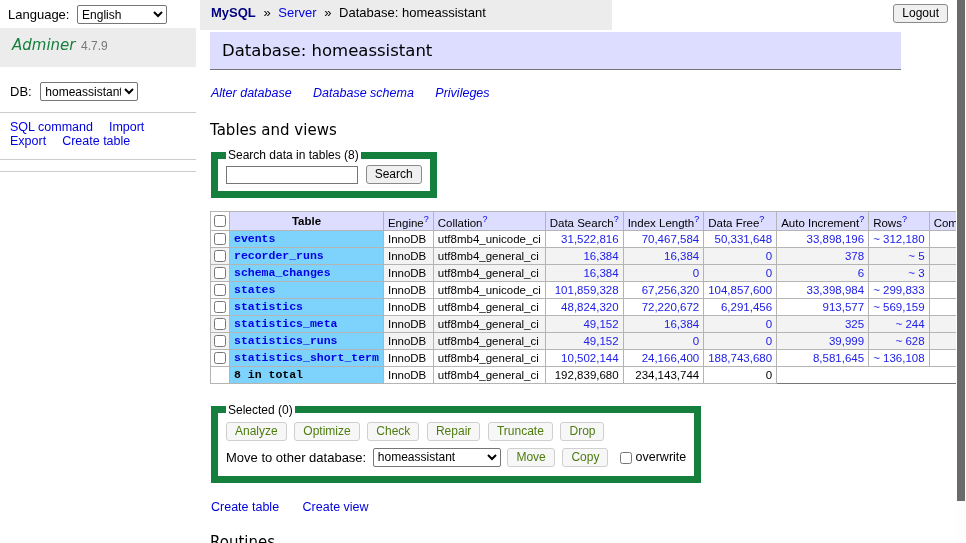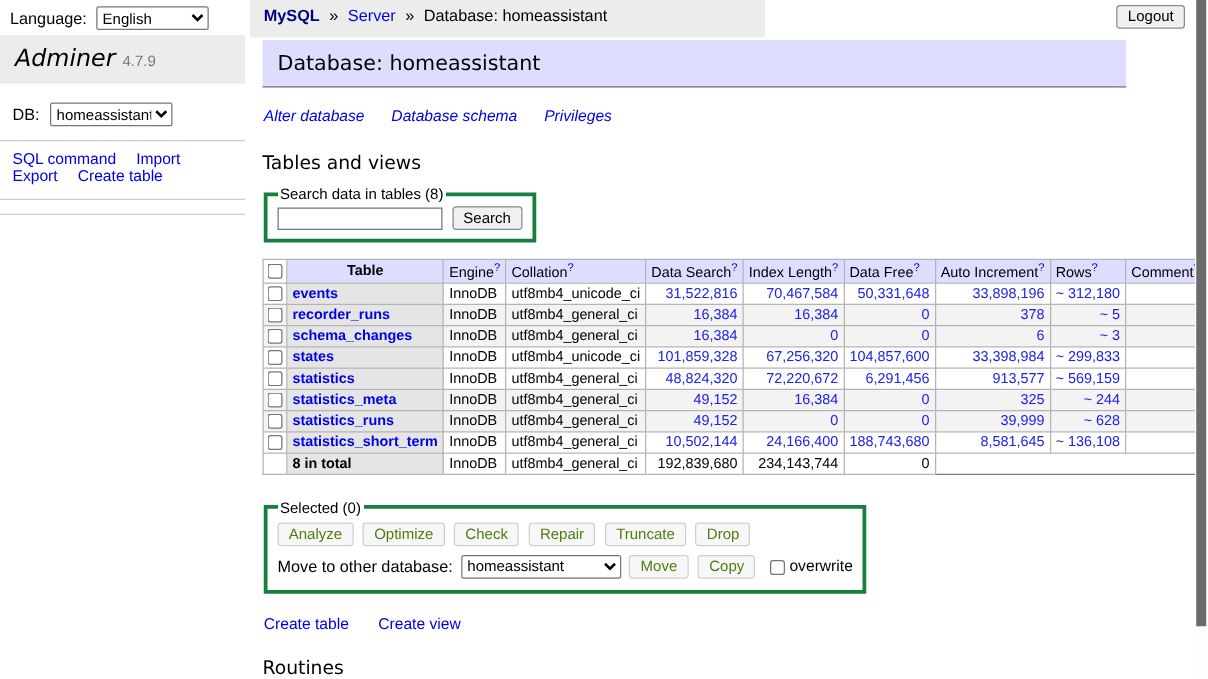--- a/index.html
+++ b/index.html
@@ -29,22 +29,22 @@
   
   .sidebar { position: absolute; left: 0; top: 28px; width: 196px; }
   .logo-block {
     background: #ececec;
     padding: 8px 12px 9px 12px;
     height: 39px;
   }
   .logo-name {
     font-family: "DejaVu Sans", sans-serif;
     font-style: italic;
-    font-size: 19px;
-    color: #000000;
+    font-size: 15px;
+    color: #15803d;
   }
   .logo-ver { font-size: 12px; color: #787878; margin-left: 2px; }
   .db-row { padding: 15px 0 0 10px; }
   .db-row label { font-size: 13px; margin-right: 5px; }
   .db-select { width: 98px; }
   .sidebar hr, .side-sep {
     border: none; border-top: 1px solid #ccc; margin: 11px 0 0 0;
   }
   .side-actions { padding: 7px 0 0 10px; font-size: 12.5px; line-height: 14px; }
   .side-actions a { margin-right: 16px; }
@@ -88,21 +88,21 @@
     font-size: 16.5px; font-weight: normal;
   }
   .nav-links { margin: 16px 0 0 1px; font-size: 12.5px; font-style: italic; }
   .nav-links a { margin-right: 18px; }
   h3.section-h {
     font-family: "DejaVu Sans", sans-serif;
     font-size: 15px; font-weight: normal;
     margin: 21px 0 0 0;
   }
   fieldset {
-    border: 3px solid #15803d;
+    border: 7px solid #15803d;
     margin: 9px 0 0 1px;
     padding: 3px 8px 7px 8px;
     width: -moz-fit-content; width: fit-content;
   }
   legend { font-size: 12px; padding: 0 2px; }
   .search-input {
     width: 132px; height: 18px;
     border: 1px solid #767676;
     font-family: "Liberation Sans", sans-serif; font-size: 12px;
     padding: 0 3px; vertical-align: middle;
@@ -120,21 +120,21 @@
     border: 1px solid #b4b4b4;
     padding: 1px 4px;
     height: 17px;
     white-space: nowrap;
     font-weight: normal;
     text-align: left;
   }
   .db thead td, .db thead th { background: #ddddff; }
   .db thead th.hname { font-weight: bold; text-align: center; }
   .db sup a { font-size: 9px; }
-  .db th.rname { background: #e5e5e5; }
+  .db th.rname { background: #7dd3fc; font-family: Liberation Mono, monospace; }
   .db th.rname a { font-weight: bold; color: #0000e8; }
   .db td.num { text-align: right; }
   .db td.num a { color: #2020e8; }
   .db tr.shade td { background: #f3f3f3; }
   .db td.check { background: #fff; text-align: center; width: 20px; padding: 1px 3px; }
   .db tr.total th.rname { font-weight: bold; color: #000; }
   .db tr.total td.num { color: #000; }
   .db td.noline { border: none; background: #fff; }
   input[type="checkbox"] { width: 12px; height: 12px; margin: 0; vertical-align: middle; }
   col.c-check { width: 22px; }

